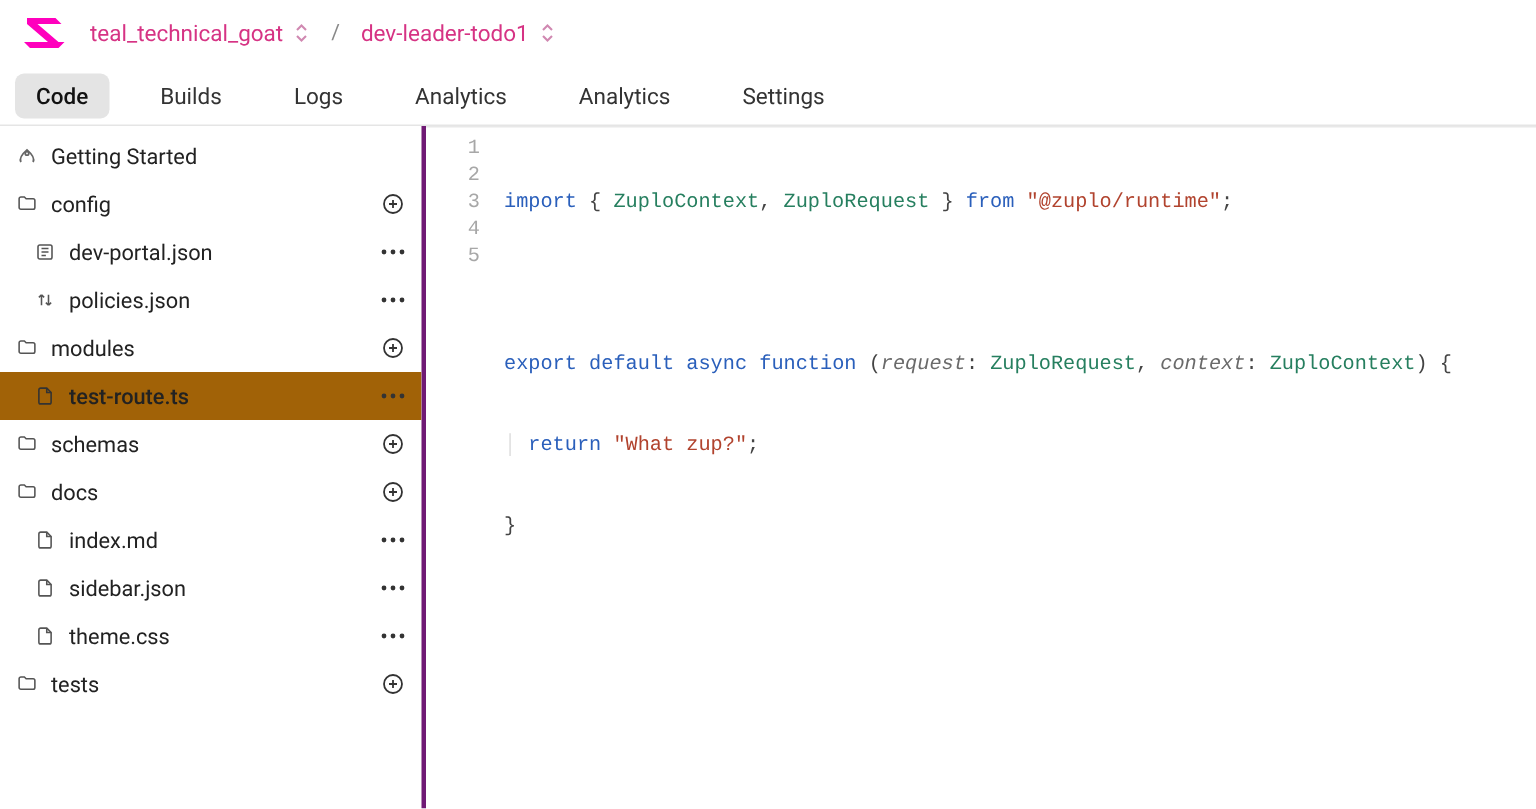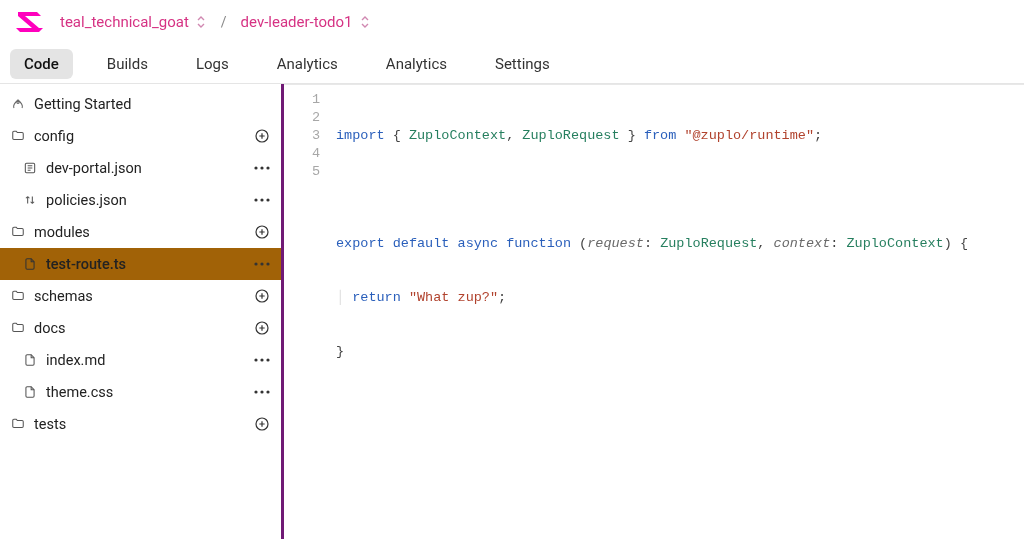--- a/index.html
+++ b/index.html
@@ -221,20 +221,36 @@
       <span class="label">index.md</span>
       <span class="action">
         <svg width="16" height="4" viewBox="0 0 16 4" fill="#333">
             <circle cx="2" cy="2" r="1.6"></circle>
             <circle cx="8" cy="2" r="1.6"></circle>
             <circle cx="14" cy="2" r="1.6"></circle>
           </svg>
       </span>
     </div>
 
+    <div class="row depth1">
+      <span class="icon">
+        <svg width="14" height="14" viewBox="0 0 24 24" fill="none" stroke="#555" stroke-width="1.8">
+            <path d="M14 3H7a2 2 0 0 0-2 2v14a2 2 0 0 0 2 2h10a2 2 0 0 0 2-2V8z"></path>
+            <path d="M14 3v5h5"></path>
+          </svg>
+      </span>
+      <span class="label">sidebar.json</span>
+      <span class="action">
+        <svg width="16" height="4" viewBox="0 0 16 4" fill="#333">
+            <circle cx="2" cy="2" r="1.6"></circle>
+            <circle cx="8" cy="2" r="1.6"></circle>
+            <circle cx="14" cy="2" r="1.6"></circle>
+          </svg>
+      </span>
+    </div>
 
     <div class="row depth1">
       <span class="icon">
         <svg width="14" height="14" viewBox="0 0 24 24" fill="none" stroke="#555" stroke-width="1.8">
             <path d="M14 3H7a2 2 0 0 0-2 2v14a2 2 0 0 0 2 2h10a2 2 0 0 0 2-2V8z"></path>
             <path d="M14 3v5h5"></path>
           </svg>
       </span>
       <span class="label">theme.css</span>
       <span class="action">

